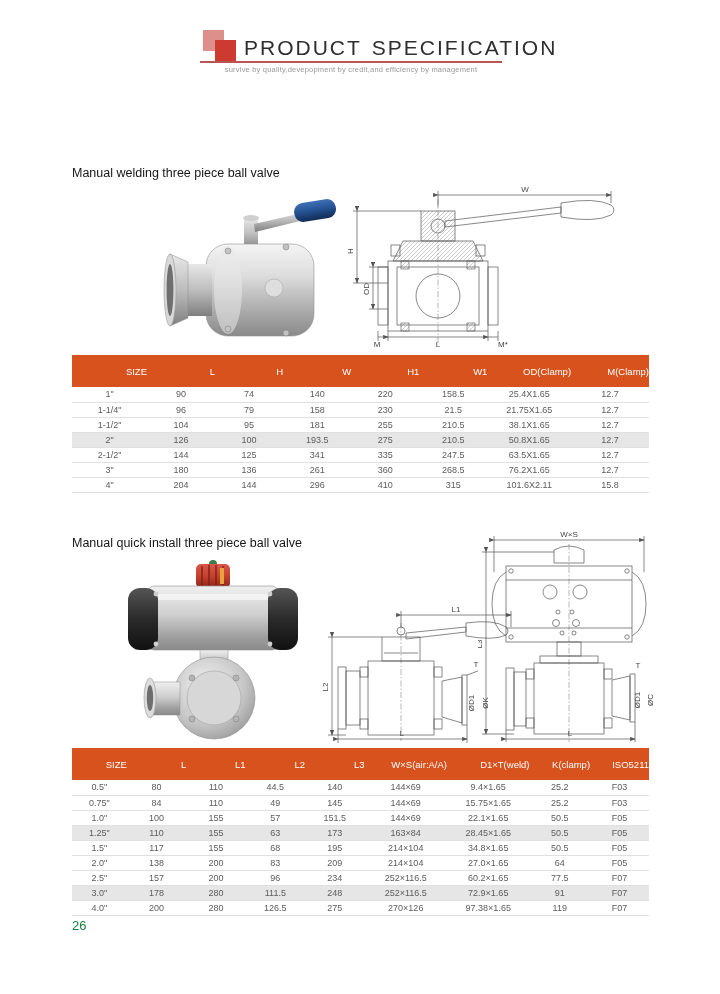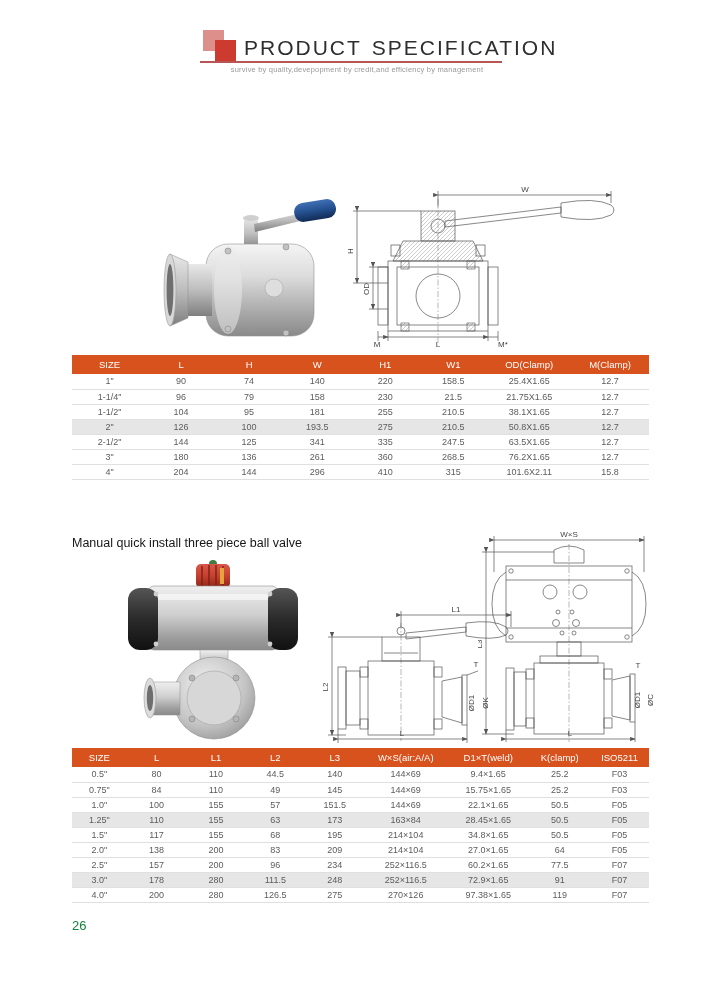--- a/index.html
+++ b/index.html
@@ -7,31 +7,31 @@
   .page { position:relative; width:720px; height:994px; background:#fff; margin:0 auto; overflow:hidden; }
 
   
   .hdr { position:absolute; left:0; top:0; width:588px; height:90px; }
   .logo-sq-back  { position:absolute; left:203px; top:30px; width:21px; height:21px; background:#dd8f8c; }
   .logo-sq-front { position:absolute; left:215px; top:40px; width:21px; height:21px; background:#cc3a30; }
   .hdr-title { position:absolute; left:244px; top:36px; width:300px; white-space:nowrap;
                font-size:21px; letter-spacing:2px; color:#2e2e2e; font-weight:500; }
   .hdr-title .w2 { margin-left:10px; }
   .hdr-line { position:absolute; left:200px; top:61px; width:302px; height:2px; background:#b85555; }
-  .hdr-tag { position:absolute; left:206px; top:65px; width:302px; text-align:center;
+  .hdr-tag { position:absolute; left:200px; top:65px; width:302px; text-align:center;
              font-size:7.5px; color:#9a9a9a; letter-spacing:0.2px; }
 
   .section-title { position:absolute; font-size:12.5px; color:#161616; }
   .svg-box { position:absolute; }
 
   
   table.spec { position:absolute; left:72px; width:577px; border-collapse:collapse; table-layout:fixed;
                font-size:9px; color:#5c5c5c; }
   table.spec thead th { background:#d8521e; color:#ffffff; font-weight:normal; font-size:9.5px;
-                        height:19px; text-align:center; }
+                        height:32px; text-align:right; }
   table.spec tbody td { text-align:center; height:15px; border-bottom:1px solid #e0e0e0; background:#fff; }
   table.spec tbody tr.shaded td { background:#e6e6e6; }
   .t1 { top:355px; }
   .t2 { top:748px; }
   .t1 th:nth-child(1){width:13%} .t1 th:nth-child(2){width:11.8%} .t1 th:nth-child(3){width:11.8%}
   .t1 th:nth-child(4){width:11.8%} .t1 th:nth-child(5){width:11.8%} .t1 th:nth-child(6){width:11.8%}
   .t1 th:nth-child(7){width:14.5%} .t1 th:nth-child(8){width:13.5%}
   .t2 th:nth-child(1){width:9.5%} .t2 th:nth-child(2){width:10.3%} .t2 th:nth-child(3){width:10.3%}
   .t2 th:nth-child(4){width:10.3%} .t2 th:nth-child(5){width:10.3%} .t2 th:nth-child(6){width:14.3%}
   .t2 th:nth-child(7){width:14.3%} .t2 th:nth-child(8){width:10.5%} .t2 th:nth-child(9){width:10.2%}
@@ -48,20 +48,21 @@
 <div class="page">
 
   <div class="hdr">
     <div class="logo-sq-back"></div>
     <div class="logo-sq-front"></div>
     <div class="hdr-title"><span class="w1">PRODUCT</span><span class="w2">SPECIFICATION</span></div>
     <div class="hdr-line"></div>
     <div class="hdr-tag">survive by quality,devepopment by credit,and efficiency by management</div>
   </div>
 
+  <div class="section-title" style="left:72px; top:166px;">Manual welding three piece ball valve</div>
 
   <svg class="svg-box" style="left:128px; top:196px;" width="208" height="152" viewBox="0 0 208 152">
     <defs>
       <linearGradient id="met1" x1="0" y1="0" x2="0" y2="1">
         <stop offset="0" stop-color="#f4f4f4"></stop>
           <stop offset="0.35" stop-color="#dcdcdc"></stop>
         <stop offset="0.75" stop-color="#a8a8a8"></stop>
           <stop offset="1" stop-color="#8a8a8a"></stop>
       </linearGradient>
       <linearGradient id="met2" x1="0" y1="0" x2="0" y2="1">

